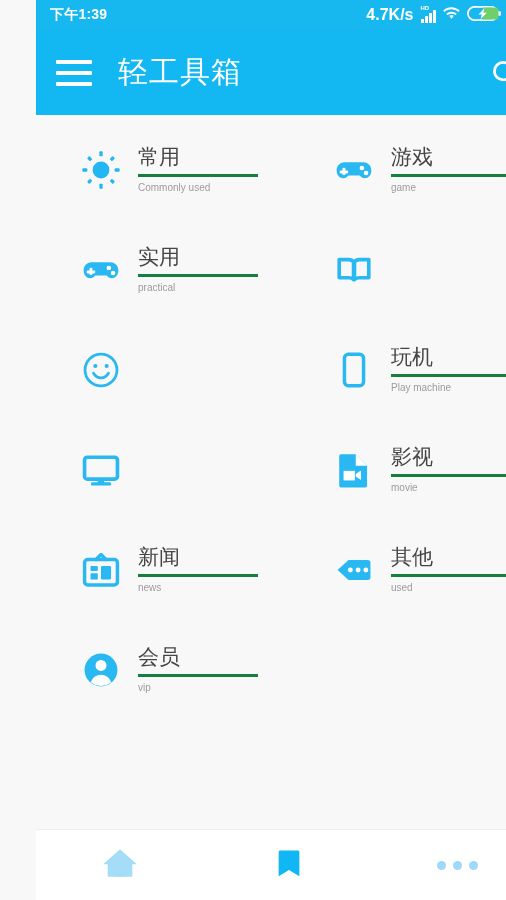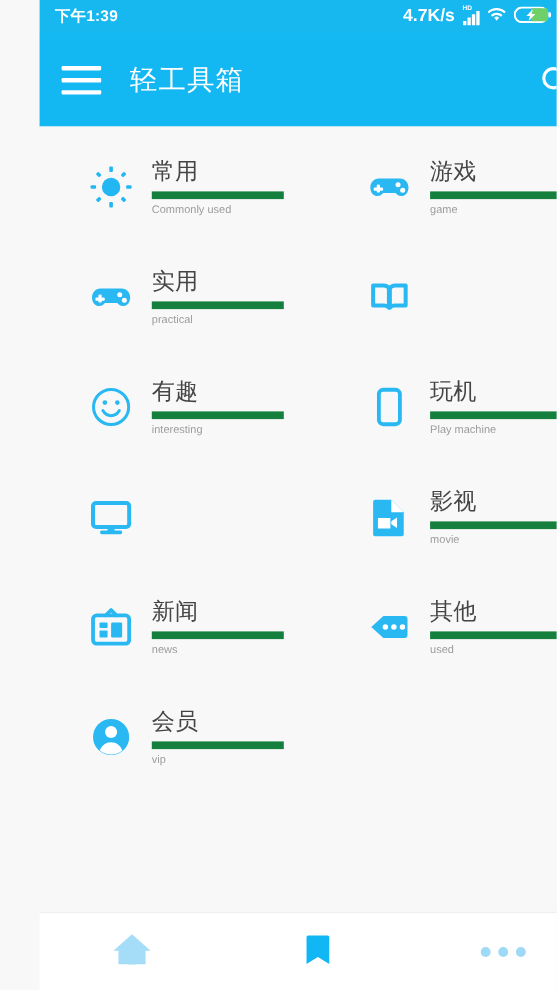--- a/index.html
+++ b/index.html
@@ -33,35 +33,35 @@
   .battpct{font-size:10px;font-weight:bold;}
 
   
   .appbar{
     height:85px;background:#13b7f2;flex:none;
     display:flex;align-items:center;padding:0 20px;box-sizing:border-box;
     box-shadow:0 1px 0 rgba(0,0,0,.04);
   }
   .hamburger{width:36px;height:26px;display:flex;flex-direction:column;justify-content:space-between;cursor:pointer;}
   .hamburger span{display:block;height:4px;background:#fff;border-radius:1px;}
-  .app-title{color:#fff;font-size:25px;margin-left:26px;letter-spacing:1px;flex:1;}
+  .app-title{color:#fff;font-size:30px;margin-left:26px;letter-spacing:1px;flex:1;}
   .search-btn{width:34px;height:34px;display:flex;align-items:center;justify-content:center;cursor:pointer;}
 
   
   .content{flex:1;background:#f8f8f8;padding-top:18px;box-sizing:border-box;overflow:hidden;}
   .grid{display:grid;grid-template-columns:1fr 1fr;}
   .cell{
     height:100px;display:flex;align-items:flex-start;
     padding-left:42px;padding-top:12px;box-sizing:border-box;cursor:pointer;
   }
   .cell .ico{width:46px;height:46px;flex:none;display:flex;align-items:center;justify-content:center;margin-top:2px;}
   .cell .txt{margin-left:14px;min-width:0;}
   .cell .cn{
     font-size:21px;color:#454545;line-height:1.15;
-    border-bottom:7px solid #15803d;padding-bottom:5px;
+    border-bottom:3px solid #15803d;padding-bottom:5px;
     width:120px;box-sizing:content-box;
   }
   .cell .en{font-size:10px;color:#9c9c9c;margin-top:5px;line-height:1.1;}
 
   
   .bottomnav{
     height:70px;background:#ffffff;border-top:1px solid #eeeeee;flex:none;
     display:flex;align-items:center;
   }
   .nav-item{flex:1;display:flex;align-items:center;justify-content:center;height:100%;cursor:pointer;}
@@ -188,24 +188,20 @@
 
       <div class="cell">
         <div class="ico">
           <svg viewBox="0 0 46 46" width="42" height="42">
             <circle cx="23" cy="23" r="17.5" fill="none" stroke="#29b8f2" stroke-width="3"></circle>
             <circle cx="16.8" cy="18.6" r="2.3" fill="#29b8f2"></circle>
             <circle cx="29.2" cy="18.6" r="2.3" fill="#29b8f2"></circle>
             <path d="M14.8 26.5c2 3.4 5 5.1 8.2 5.1s6.2-1.7 8.2-5.1" fill="none" stroke="#29b8f2" stroke-width="3" stroke-linecap="round"></path>
           </svg>
         </div>
-        <div class="txt">
-          <div class="cn">有趣</div>
-          <div class="en">interesting</div>
-        </div>
       </div>
 
 
       <div class="cell">
         <div class="ico">
           <svg viewBox="0 0 46 46" width="40" height="40">
             <rect x="12" y="5" width="22" height="36" rx="4.5" fill="none" stroke="#29b8f2" stroke-width="4"></rect>
           </svg>
         </div>
         <div class="txt">

